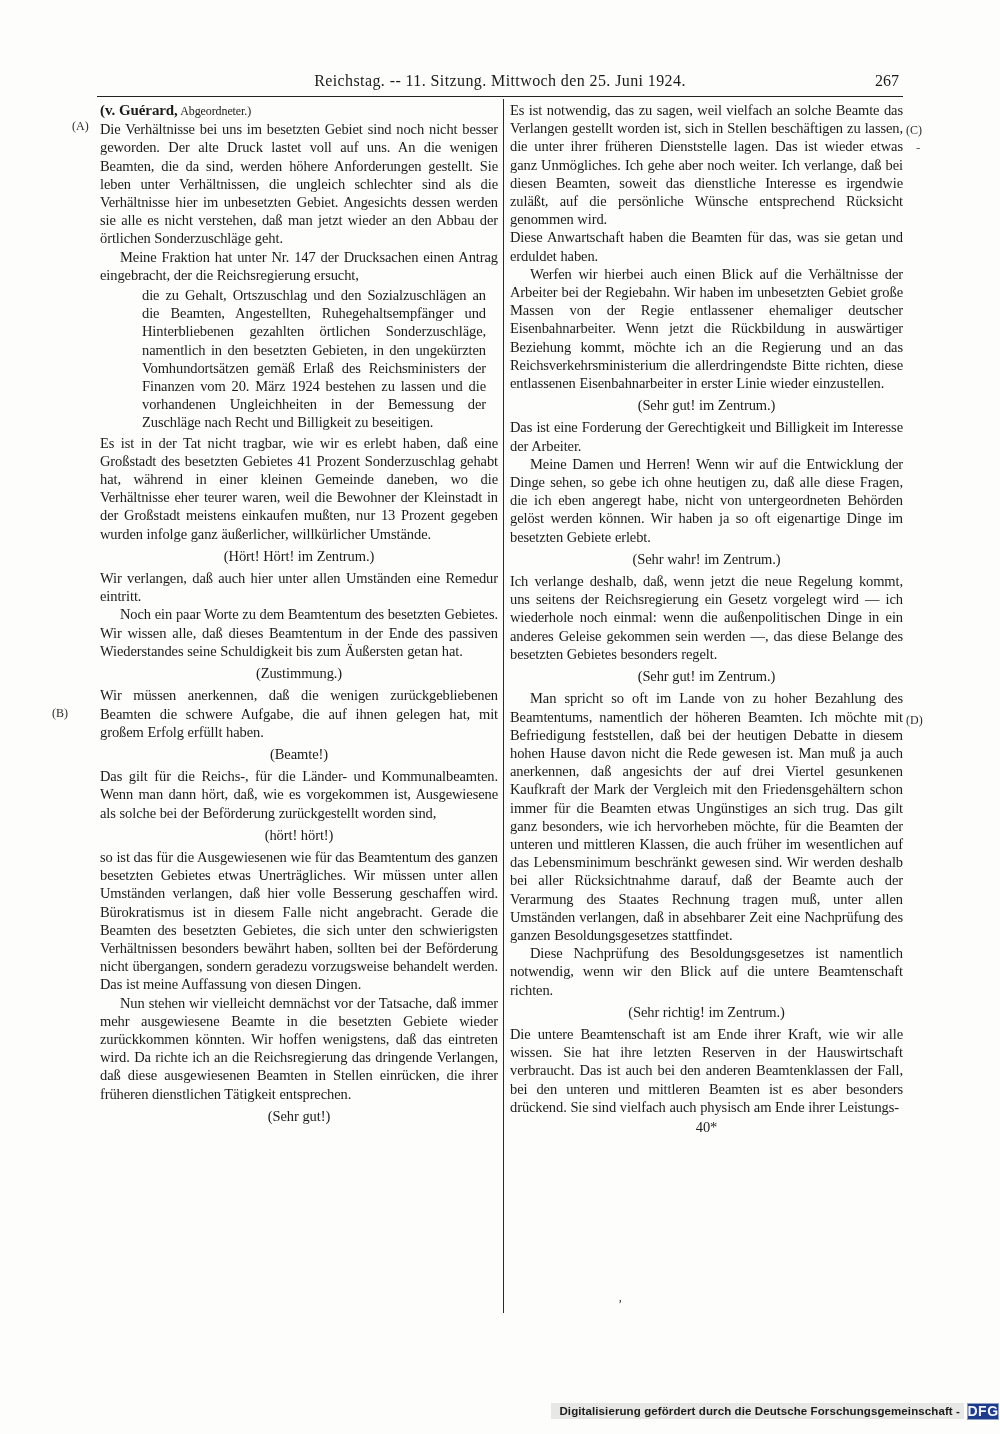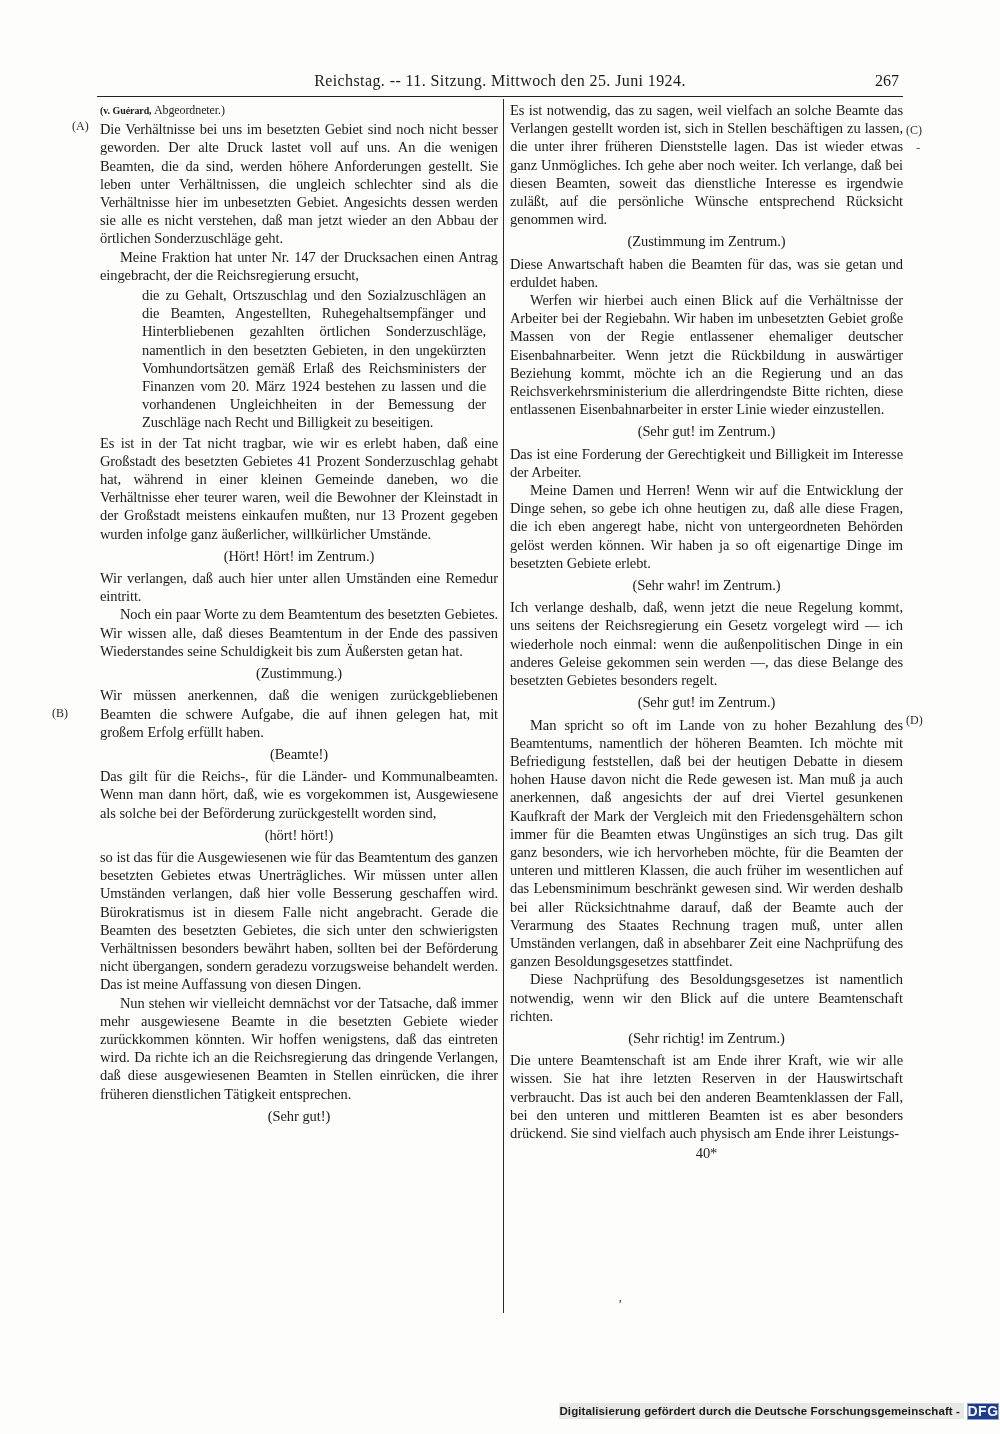--- a/index.html
+++ b/index.html
@@ -52,21 +52,21 @@
     text-align:justify;
     letter-spacing:-0.1px;
     word-spacing:.2px;
   }
   .col-left{width:398px;}
   .col-right{width:393px;margin-left:12px;}
   .speaker-line{
     font-size:13.5px;margin:0 0 2px 0;
     text-align:left;
   }
-  .speaker-name{font-weight:bold;font-size:10px;}
+  .speaker-name{font-weight:bold;font-size:15px;}
   .speaker-role{font-size:12px;}
   .col p{margin:0;padding:0;}
   .col p.indent{text-indent:20px;}
   .col p.quote{
     margin:2px 12px 2px 42px;
     text-align:justify;
   }
   .col p.stage{
     text-align:center;text-indent:0;
     margin:4px 0 4px 0;
@@ -81,21 +81,21 @@
   .speck-2{position:absolute;left:916px;top:140px;font-size:13px;color:#555;}
   
   .footer{
     position:absolute;right:1px;bottom:14px;height:18px;
     display:flex;align-items:center;
   }
   .footer-text{
     font-family:"Liberation Sans","DejaVu Sans",sans-serif;
     font-weight:bold;font-size:11.5px;color:#1c1c1c;
     background:rgba(190,190,190,.35);
-    padding:2px 4px 2px 0;
+    padding:2px 4px 2px 8px;
     letter-spacing:.1px;
   }
   .dfg-logo{
     width:32px;height:17px;margin-left:3px;
     background:#1d3a8d;
     color:#f2f5ff;
     font-family:"Liberation Sans","DejaVu Sans",sans-serif;
     font-weight:bold;font-size:14px;letter-spacing:.5px;
     display:flex;align-items:center;justify-content:center;
     border:1px solid #8fa0c8;box-sizing:border-box;
@@ -132,21 +132,20 @@
         <p>Wir müssen anerkennen, daß die wenigen zurückgebliebenen Beamten die schwere Aufgabe, die auf ihnen gelegen hat, mit großem Erfolg erfüllt haben.</p>
         <p class="stage">(Beamte!)</p>
         <p>Das gilt für die Reichs-, für die Länder- und Kommunalbeamten.  Wenn man dann hört, daß, wie es vorgekommen ist, Ausgewiesene als solche bei der Beförderung zurückgestellt worden sind,</p>
         <p class="stage">(hört! hört!)</p>
         <p>so ist das für die Ausgewiesenen wie für das Beamtentum des ganzen besetzten Gebietes etwas Unerträgliches.  Wir müssen unter allen Umständen verlangen, daß hier volle Besserung geschaffen wird. Bürokratismus ist in diesem Falle nicht angebracht. Gerade die Beamten des besetzten Gebietes, die sich unter den schwierigsten Verhältnissen besonders bewährt haben, sollten bei der Beförderung nicht übergangen, sondern geradezu vorzugsweise behandelt werden.  Das ist meine Auffassung von diesen Dingen.</p>
         <p class="indent">Nun stehen wir vielleicht demnächst vor der Tatsache, daß immer mehr ausgewiesene Beamte in die besetzten Gebiete wieder zurückkommen könnten.  Wir hoffen wenigstens, daß das eintreten wird.  Da richte ich an die Reichsregierung das dringende Verlangen, daß diese ausgewiesenen Beamten in Stellen einrücken, die ihrer früheren dienstlichen Tätigkeit entsprechen.</p>
         <p class="stage">(Sehr gut!)</p>
       </div>
     <div class="col col-right" id="col-right">
         <p>Es ist notwendig, das zu sagen, weil vielfach an solche Beamte das Verlangen gestellt worden ist, sich in Stellen beschäftigen zu lassen, die unter ihrer früheren Dienststelle lagen.  Das ist wieder etwas ganz Unmögliches. Ich gehe aber noch weiter.  Ich verlange, daß bei diesen Beamten, soweit das dienstliche Interesse es irgendwie zuläßt, auf die persönliche Wünsche entsprechend Rücksicht genommen wird.</p>
-        <p class="stage">(Zustimmung im Zentrum.)</p>
         <p>Diese Anwartschaft haben die Beamten für das, was sie getan und erduldet haben.</p>
         <p class="indent">Werfen wir hierbei auch einen Blick auf die Verhältnisse der Arbeiter bei der Regiebahn.  Wir haben im unbesetzten Gebiet große Massen von der Regie entlassener ehemaliger deutscher Eisenbahnarbeiter.  Wenn jetzt die Rückbildung in auswärtiger Beziehung kommt, möchte ich an die Regierung und an das Reichsverkehrsministerium die allerdringendste Bitte richten, diese entlassenen Eisenbahnarbeiter in erster Linie wieder einzustellen.</p>
         <p class="stage">(Sehr gut! im Zentrum.)</p>
         <p>Das ist eine Forderung der Gerechtigkeit und Billigkeit im Interesse der Arbeiter.</p>
         <p class="indent">Meine Damen und Herren! Wenn wir auf die Entwicklung der Dinge sehen, so gebe ich ohne heutigen zu, daß alle diese Fragen, die ich eben angeregt habe, nicht von untergeordneten Behörden gelöst werden können. Wir haben ja so oft eigenartige Dinge im besetzten Gebiete erlebt.</p>
         <p class="stage">(Sehr wahr! im Zentrum.)</p>
         <p>Ich verlange deshalb, daß, wenn jetzt die neue Regelung kommt, uns seitens der Reichsregierung ein Gesetz vorgelegt wird — ich wiederhole noch einmal: wenn die außenpolitischen Dinge in ein anderes Geleise gekommen sein werden —, das diese Belange des besetzten Gebietes besonders regelt.</p>
         <p class="stage">(Sehr gut! im Zentrum.)</p>
         <p class="indent">Man spricht so oft im Lande von zu hoher Bezahlung des Beamtentums, namentlich der höheren Beamten. Ich möchte mit Befriedigung feststellen, daß bei der heutigen Debatte in diesem hohen Hause davon nicht die Rede gewesen ist.  Man muß ja auch anerkennen, daß angesichts der auf drei Viertel gesunkenen Kaufkraft der Mark der Vergleich mit den Friedensgehältern schon immer für die Beamten etwas Ungünstiges an sich trug.  Das gilt ganz besonders, wie ich hervorheben möchte, für die Beamten der unteren und mittleren Klassen, die auch früher im wesentlichen auf das Lebensminimum beschränkt gewesen sind.  Wir werden deshalb bei aller Rücksichtnahme darauf, daß der Beamte auch der Verarmung des Staates Rechnung tragen muß, unter allen Umständen verlangen, daß in absehbarer Zeit eine Nachprüfung des ganzen Besoldungsgesetzes stattfindet.</p>
         <p class="indent">Diese Nachprüfung des Besoldungsgesetzes ist namentlich notwendig, wenn wir den Blick auf die untere Beamtenschaft richten.</p>

